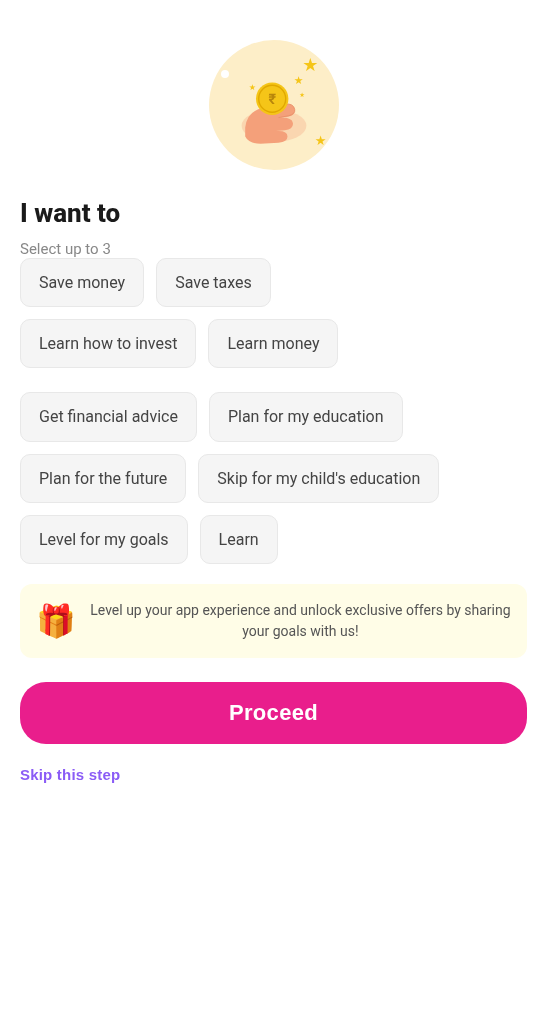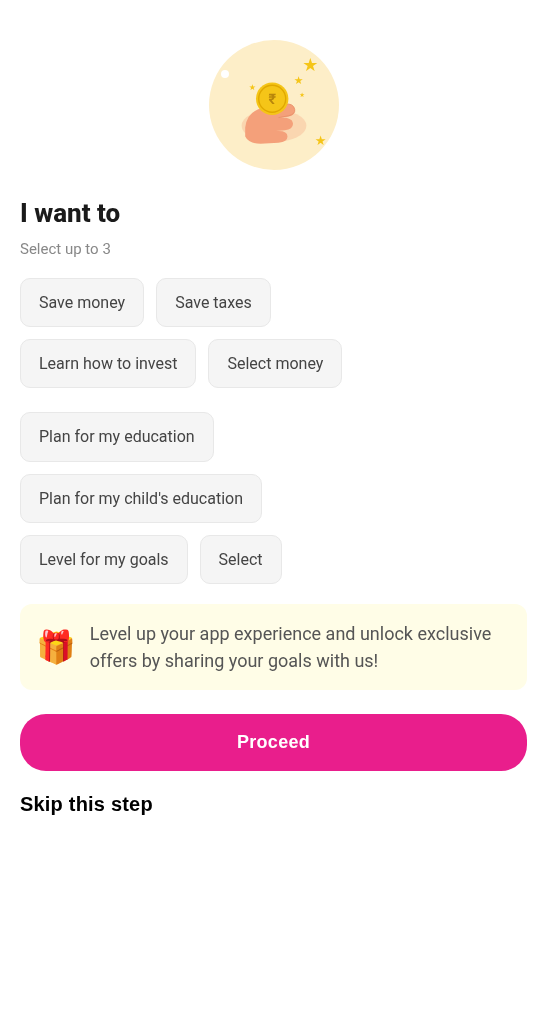--- a/index.html
+++ b/index.html
@@ -70,21 +70,20 @@
     .title {
       font-size: 26px;
       font-weight: 800;
       color: #1a1a1a;
       margin-bottom: 12px;
     }
 
     .subtitle {
       font-size: 15px;
       color: #888;
-      margin-bottom: 20px;
     }
 
     .options-grid {
       display: flex;
       flex-direction: column;
       gap: 12px;
       margin-bottom: 20px;
     }
 
     .options-row {
@@ -119,45 +118,46 @@
       margin-bottom: 24px;
       width: 100%;
     }
 
     .gift-icon {
       font-size: 32px;
       flex-shrink: 0;
     }
 
     .info-text {
-      font-size: 18px;
+      font-size: 14px;
       color: #555;
       line-height: 1.5;
+      text-align: center;
     }
 
     .proceed-btn {
       width: 100%;
       background: #e91e8c;
       color: #fff;
-      font-size: 18px;
+      font-size: 22px;
       font-weight: 700;
       border: none;
       border-radius: 26px;
       padding: 18px 0;
       cursor: pointer;
       margin-bottom: 18px;
       letter-spacing: 0.3px;
       transition: background 0.15s;
     }
 
     .skip-btn {
       background: none;
       border: none;
-      color: #000000;
-      font-size: 20px;
+      color: #8b5cf6;
+      font-size: 15px;
       font-weight: 600;
       cursor: pointer;
       padding: 4px 0;
       letter-spacing: 0.2px;
     }
   </style>
 </head>
 <body>
 
 <div class="hero-circle">
@@ -190,33 +190,35 @@
   <p class="subtitle">Select up to 3</p>
 
   
   <div class="options-grid" id="options-container">
   <div class="options-row">
         <div class="option-chip">Save money</div>
         <div class="option-chip">Save taxes</div>
       </div>
       <div class="options-row">
         <div class="option-chip">Learn how to invest</div>
-        <div class="option-chip">Select money</div>
-      </div>
-      <div class="options-row">
-      </div>
-      <div class="options-row">
+        <div class="option-chip">Learn money</div>
+      </div>
+      <div class="options-row">
+      </div>
+      <div class="options-row">
+        <div class="option-chip">Get financial advice</div>
         <div class="option-chip">Plan for my education</div>
       </div>
       <div class="options-row">
-        <div class="option-chip">Plan for my child's education</div>
+        <div class="option-chip">Plan for the future</div>
+        <div class="option-chip">Skip for my child's education</div>
       </div>
       <div class="options-row">
         <div class="option-chip">Level for my goals</div>
-        <div class="option-chip">Select</div>
+        <div class="option-chip">Learn</div>
       </div>
     </div>
 
   
   <div class="info-banner">
     <span class="gift-icon">🎁</span>
     <span class="info-text">Level up your app experience and unlock exclusive offers by sharing your goals with us!</span>
   </div>
 
   

